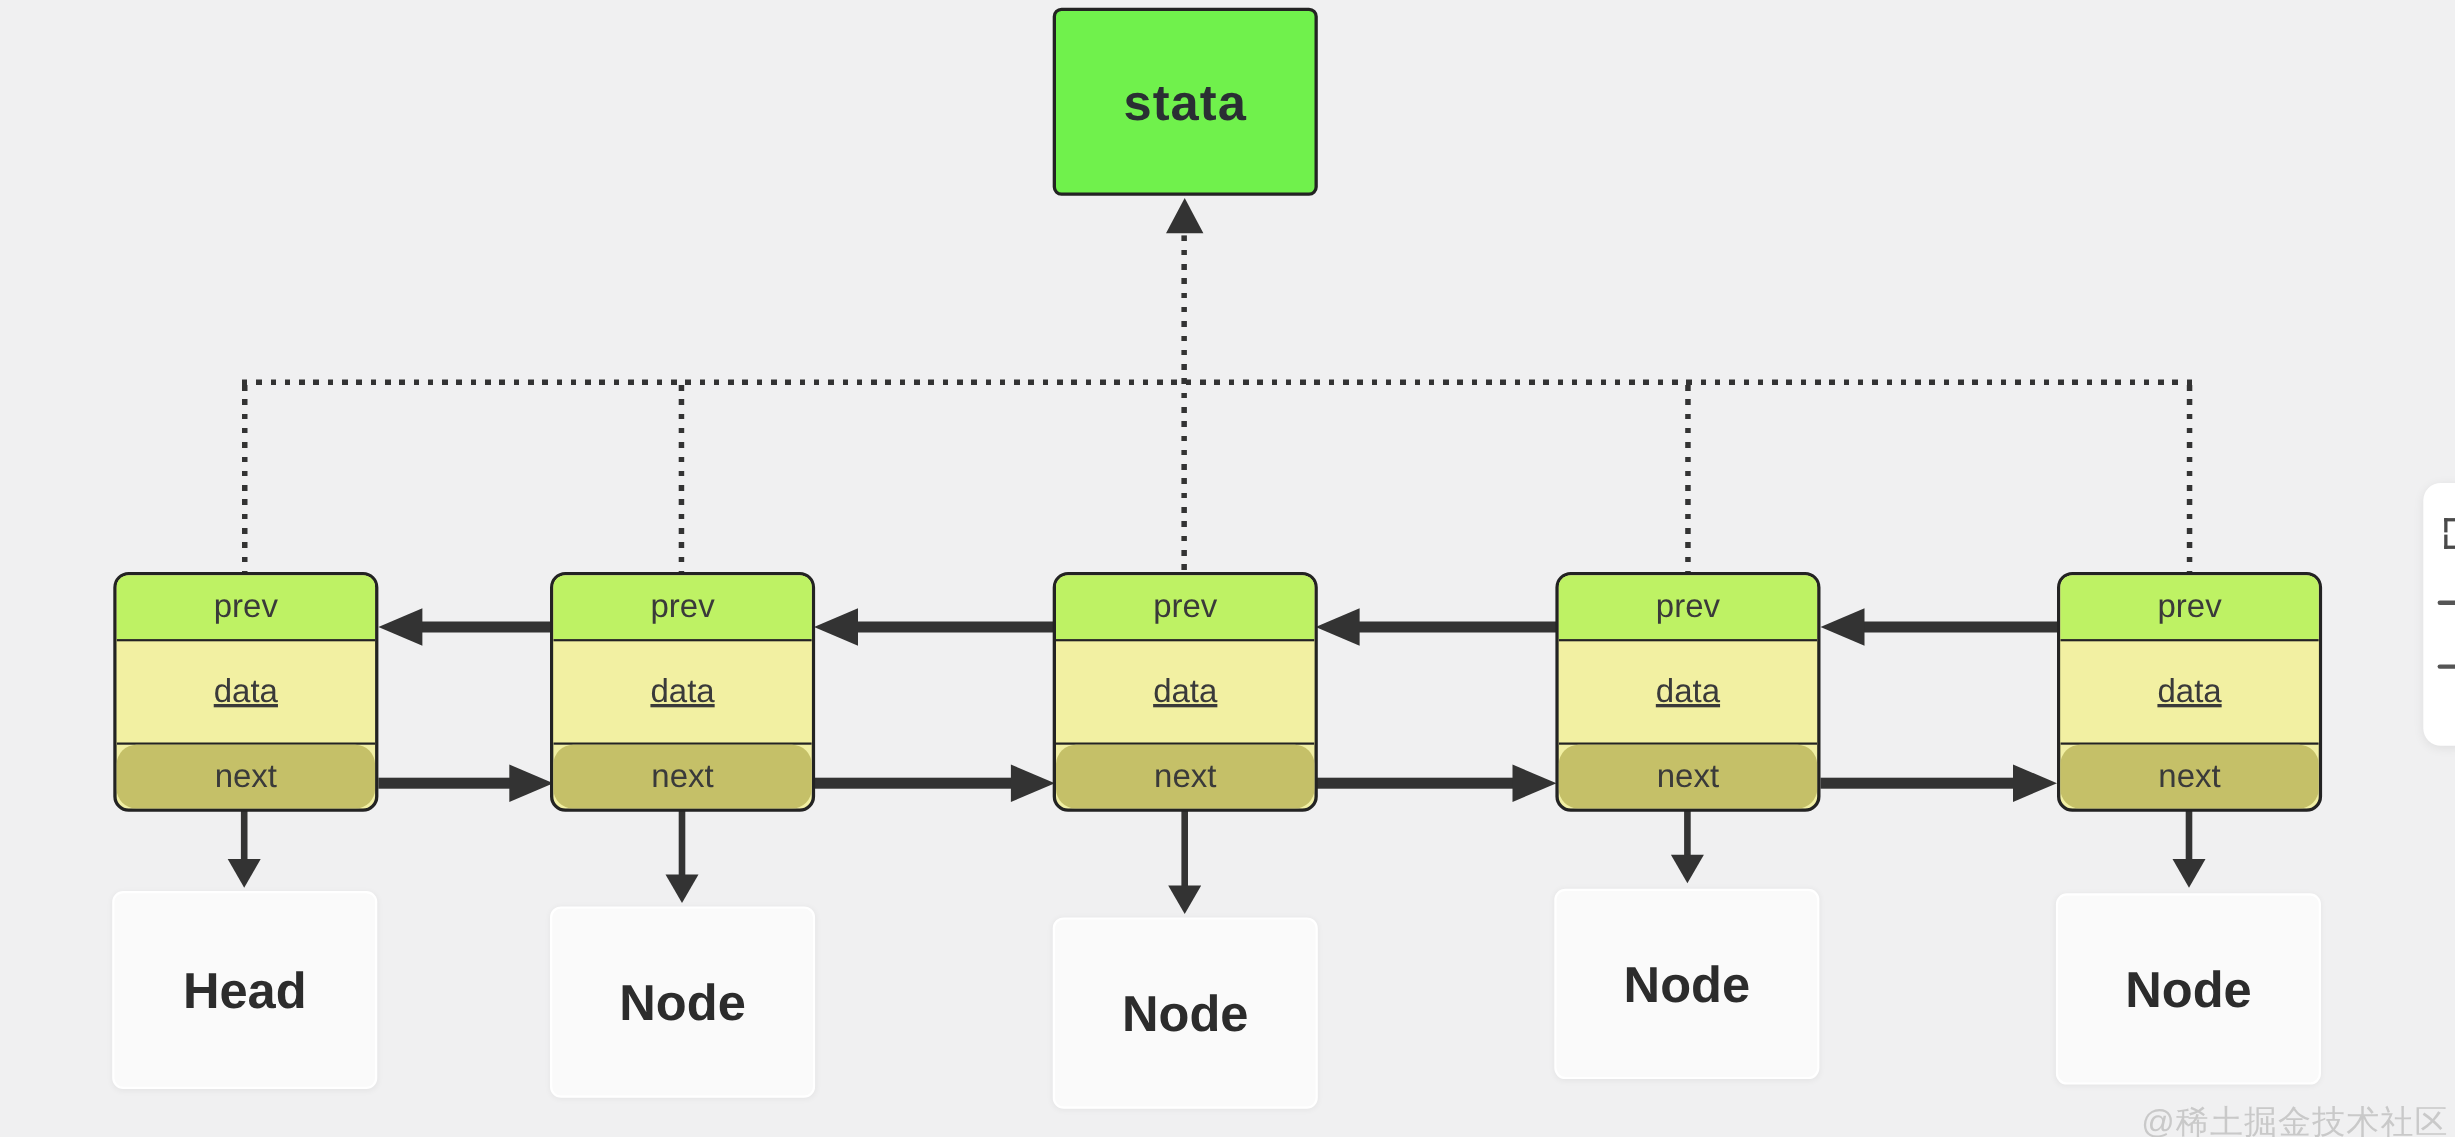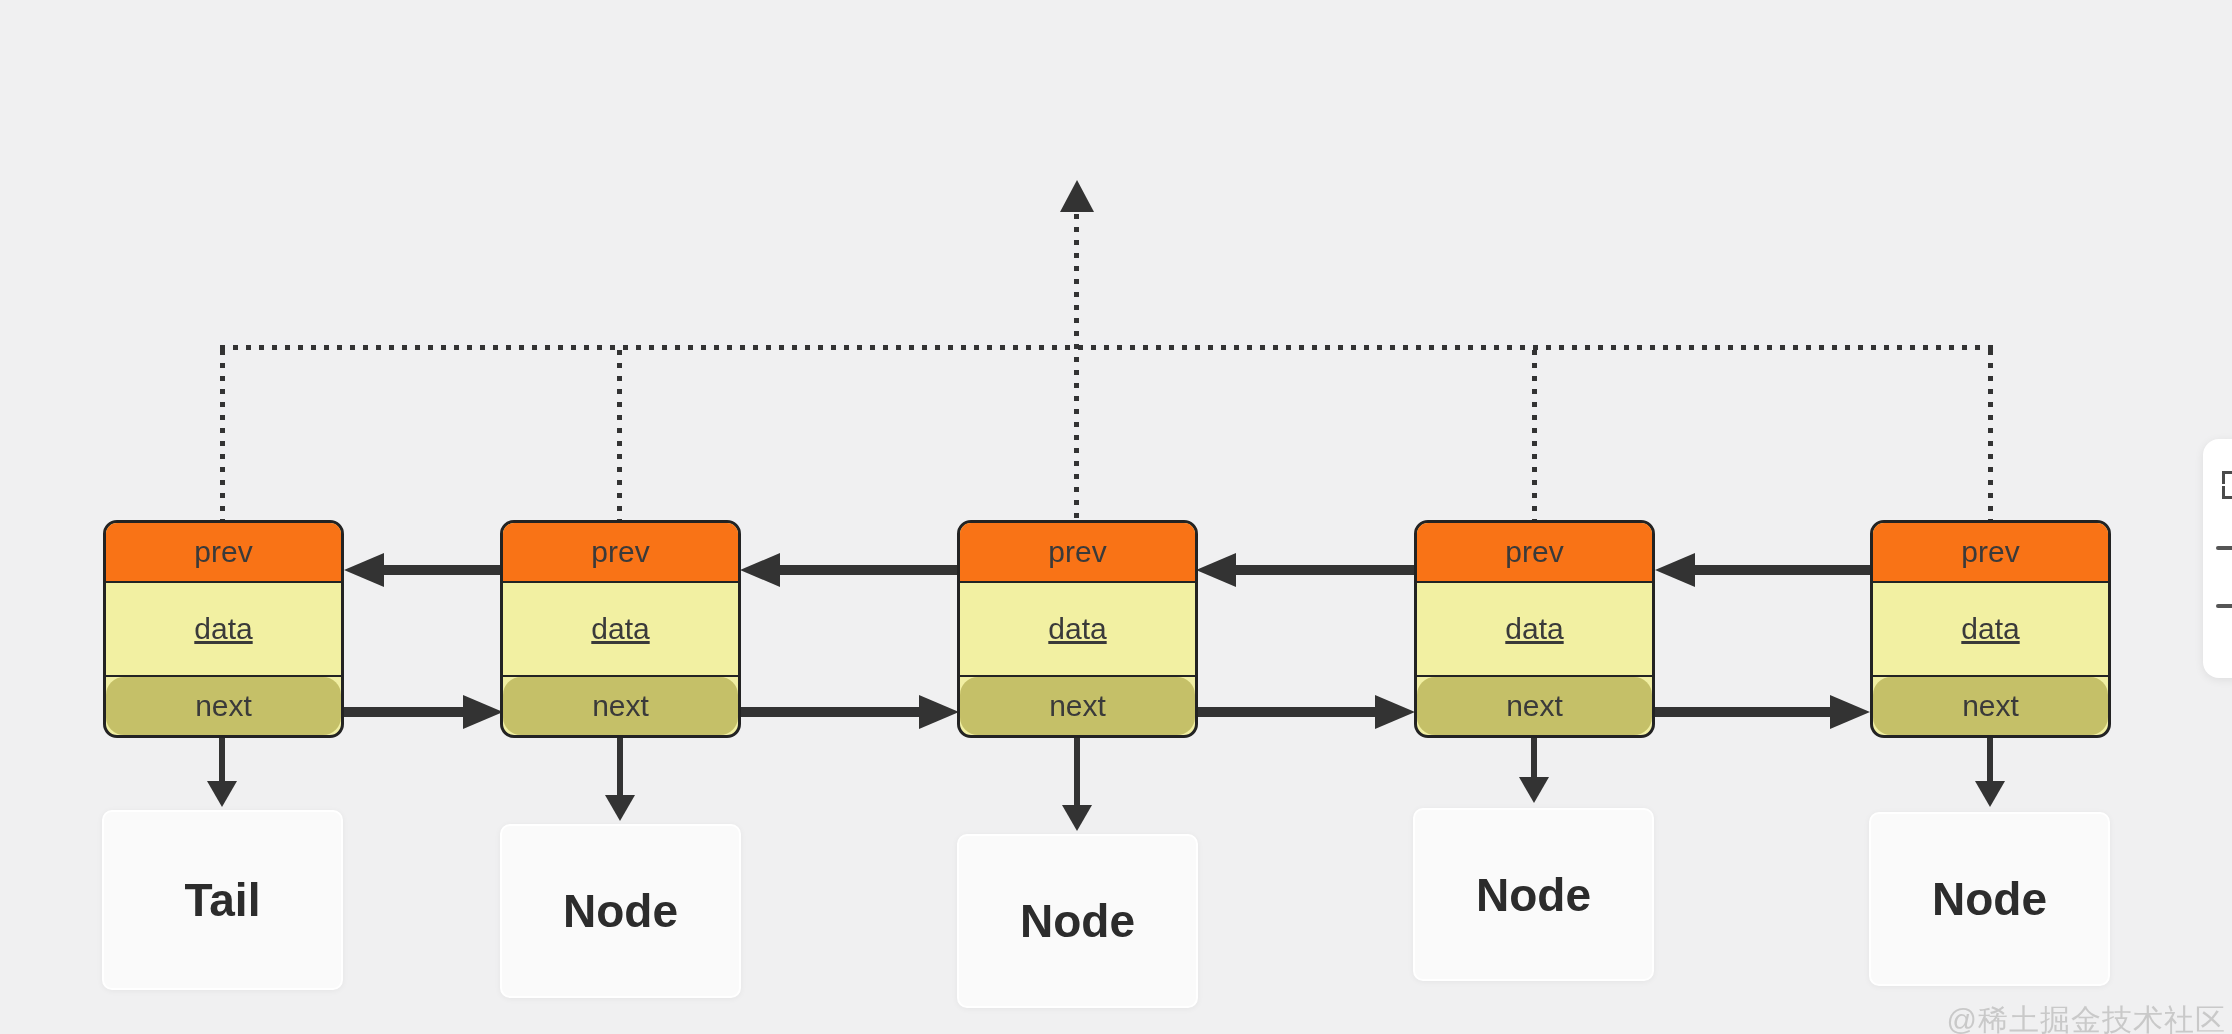--- a/index.html
+++ b/index.html
@@ -20,21 +20,21 @@
   
   .node{
     position:absolute;top:520px;width:241px;height:218px;box-sizing:border-box;
     border:3px solid #232323;border-radius:14px;overflow:hidden;
     background:#f1efa3;display:flex;flex-direction:column;
   }
   .node .cell{
     display:flex;align-items:center;justify-content:center;
     font-size:30px;color:#3a3a3a;
   }
-  .cell-prev{height:58px;background:#f97316;}
+  .cell-prev{height:58px;background:#bef264;}
   .cell-data{flex:1;background:#f2f0a2;border-top:2px solid #232323;border-bottom:2px solid #232323;text-decoration:underline;}
   .cell-next{height:58px;background:#c5c068;border-radius:18px;}
   .node-1{left:103px;}
   .node-2{left:500px;}
   .node-3{left:957px;}
   .node-4{left:1414px;}
   .node-5{left:1870px;}
 
   
   .label-box{
@@ -125,20 +125,23 @@
 <div class="canvas">
 
   <div class="dot-h dot-main"></div>
   <div class="dot-v dv1"></div>
   <div class="dot-v dv2"></div>
   <div class="dot-v dv3"></div>
   <div class="dot-v dv4"></div>
   <div class="dot-v dv5"></div>
   <div class="head-up"></div>
 
+  <div class="state-box">
+    <span>stata</span>
+  </div>
 
   <div class="shaft-h ap ap1"></div>
   <div class="head-left ah1"></div>
   <div class="shaft-h ap ap2"></div>
   <div class="head-left ah2"></div>
   <div class="shaft-h ap ap3"></div>
   <div class="head-left ah3"></div>
   <div class="shaft-h ap ap4"></div>
   <div class="head-left ah4"></div>
 
@@ -181,21 +184,21 @@
     <div class="cell cell-prev">prev</div>
     <div class="cell cell-data">data</div>
     <div class="cell cell-next">next</div>
   </div>
   <div class="node node-5">
     <div class="cell cell-prev">prev</div>
     <div class="cell cell-data">data</div>
     <div class="cell cell-next">next</div>
   </div>
 
-  <div class="label-box label-1">Tail</div>
+  <div class="label-box label-1">Head</div>
   <div class="label-box label-2">Node</div>
   <div class="label-box label-3">Node</div>
   <div class="label-box label-4">Node</div>
   <div class="label-box label-5">Node</div>
 
   <div class="toolbar">
     <button class="tb-btn tb-fullscreen">
       <span class="fs-corner fs-top"></span>
       <span class="fs-corner fs-bottom"></span>
     </button>

